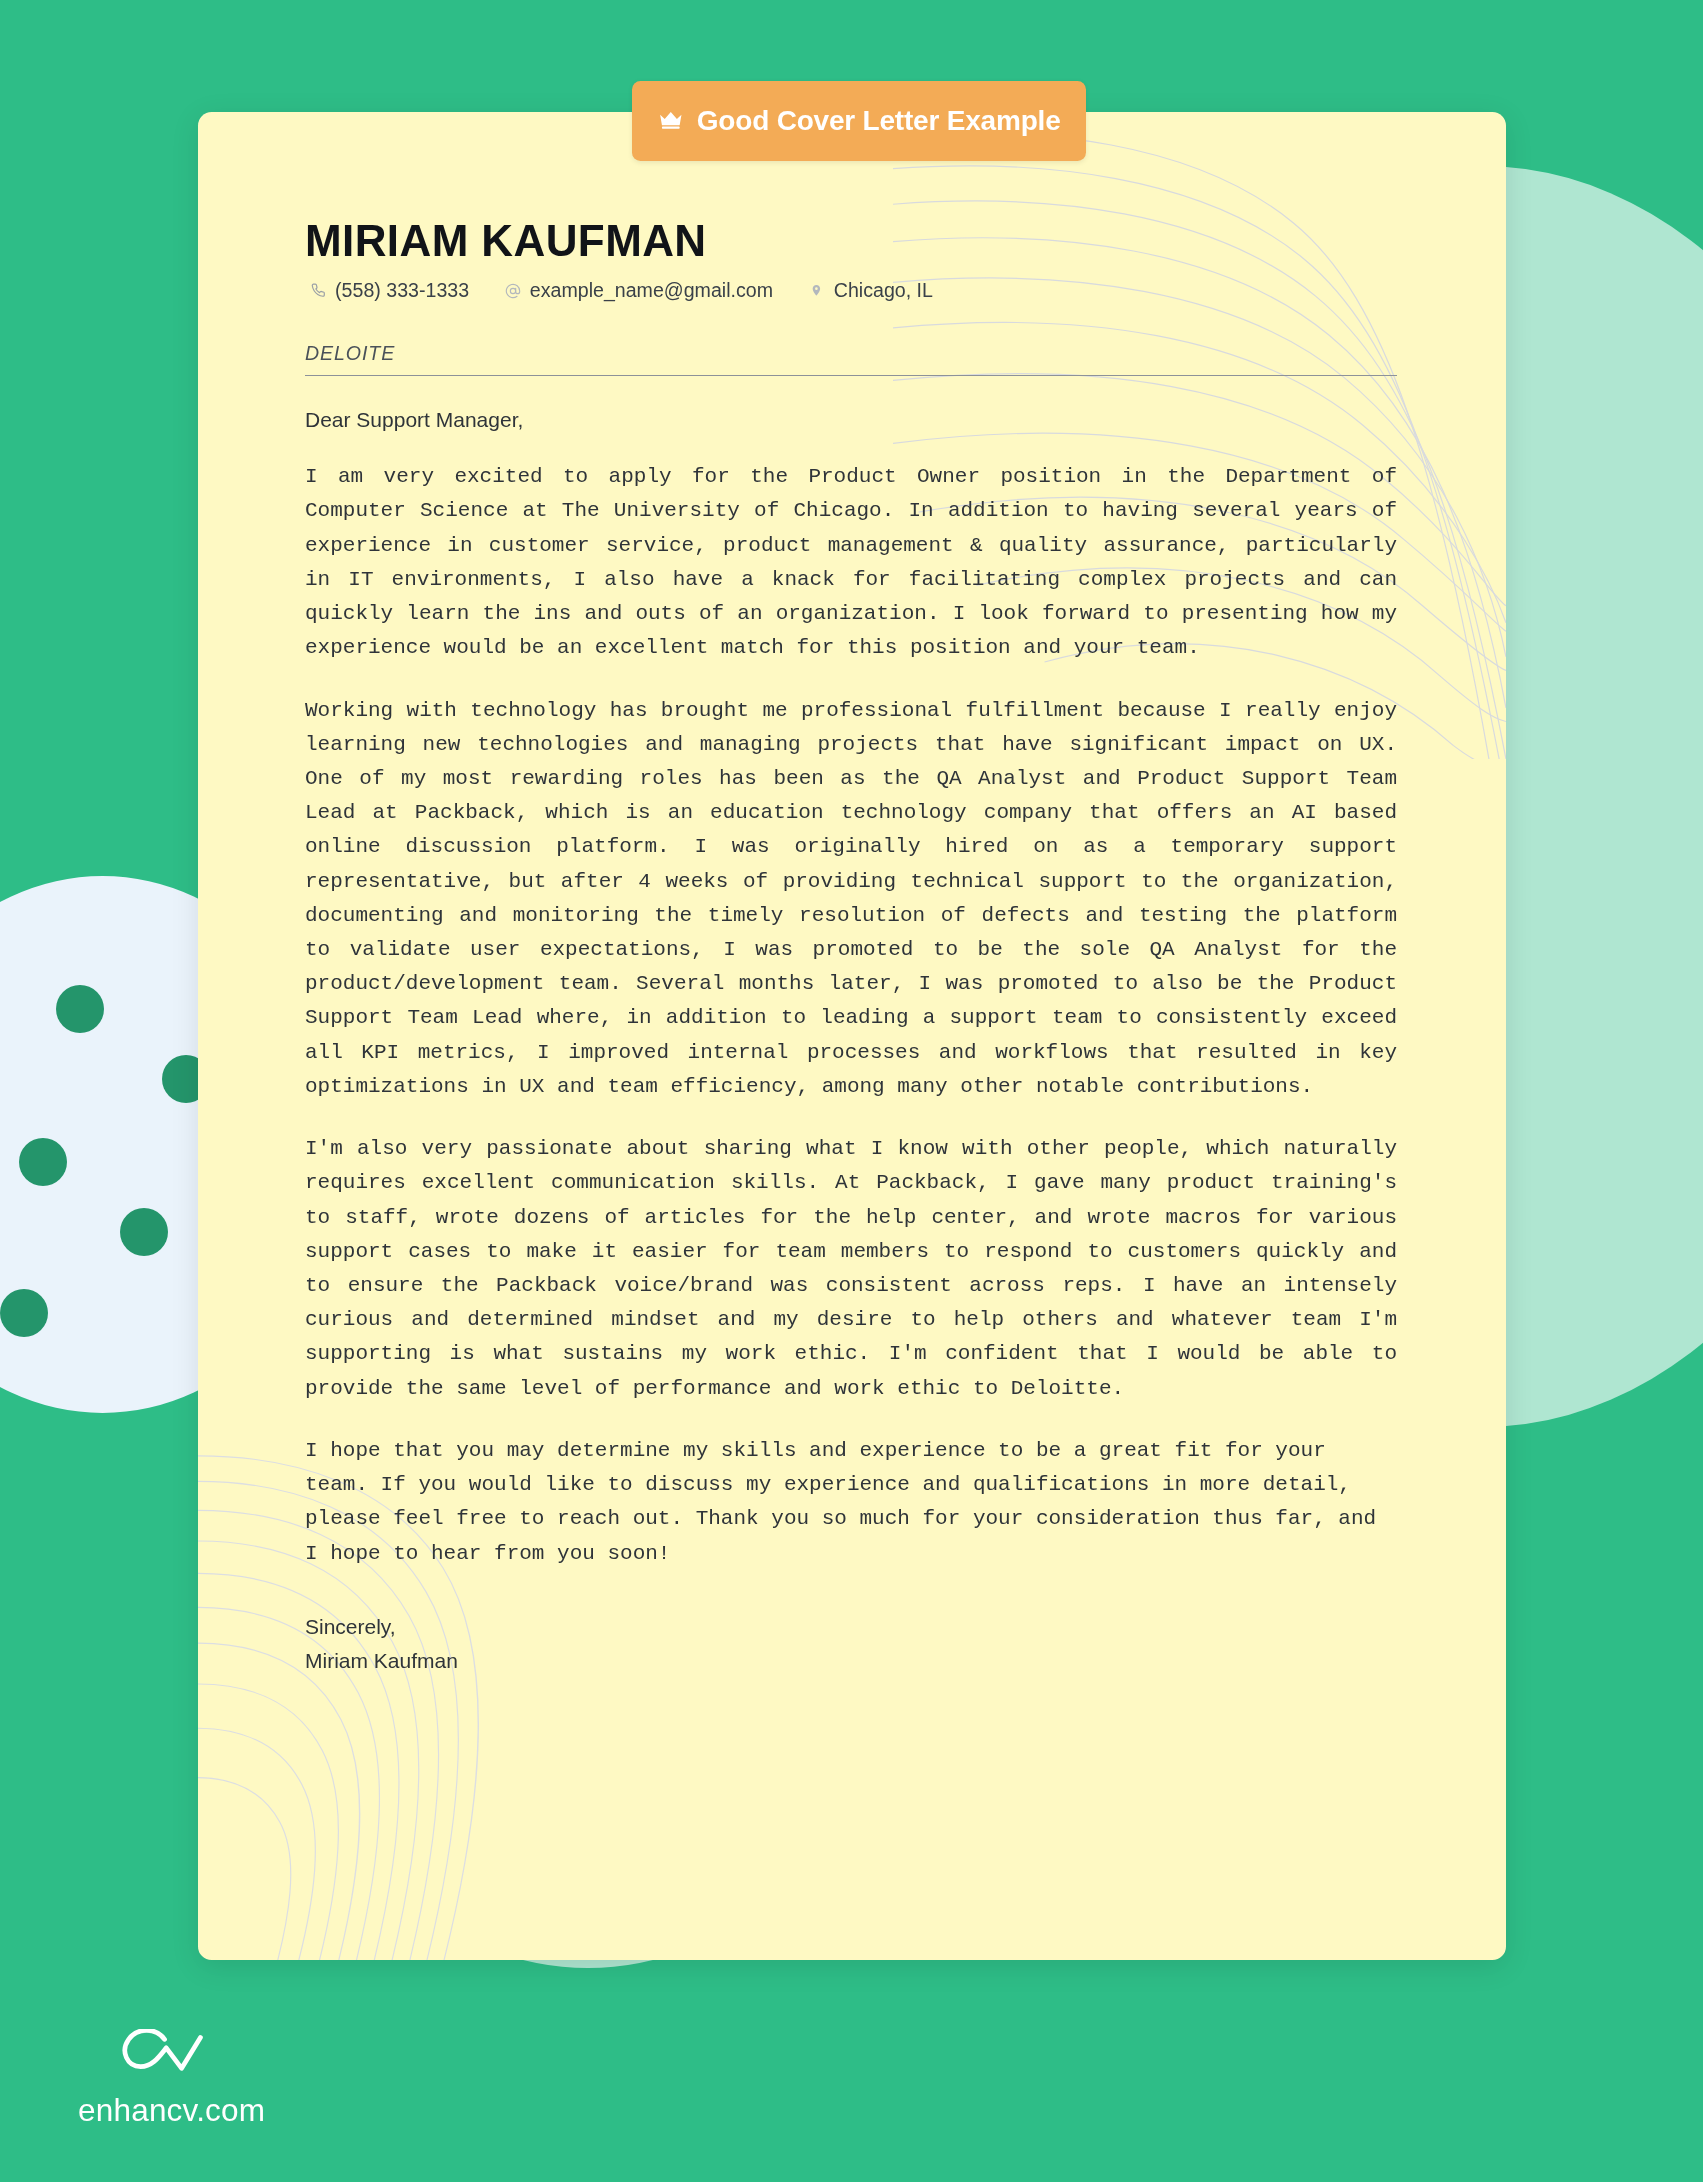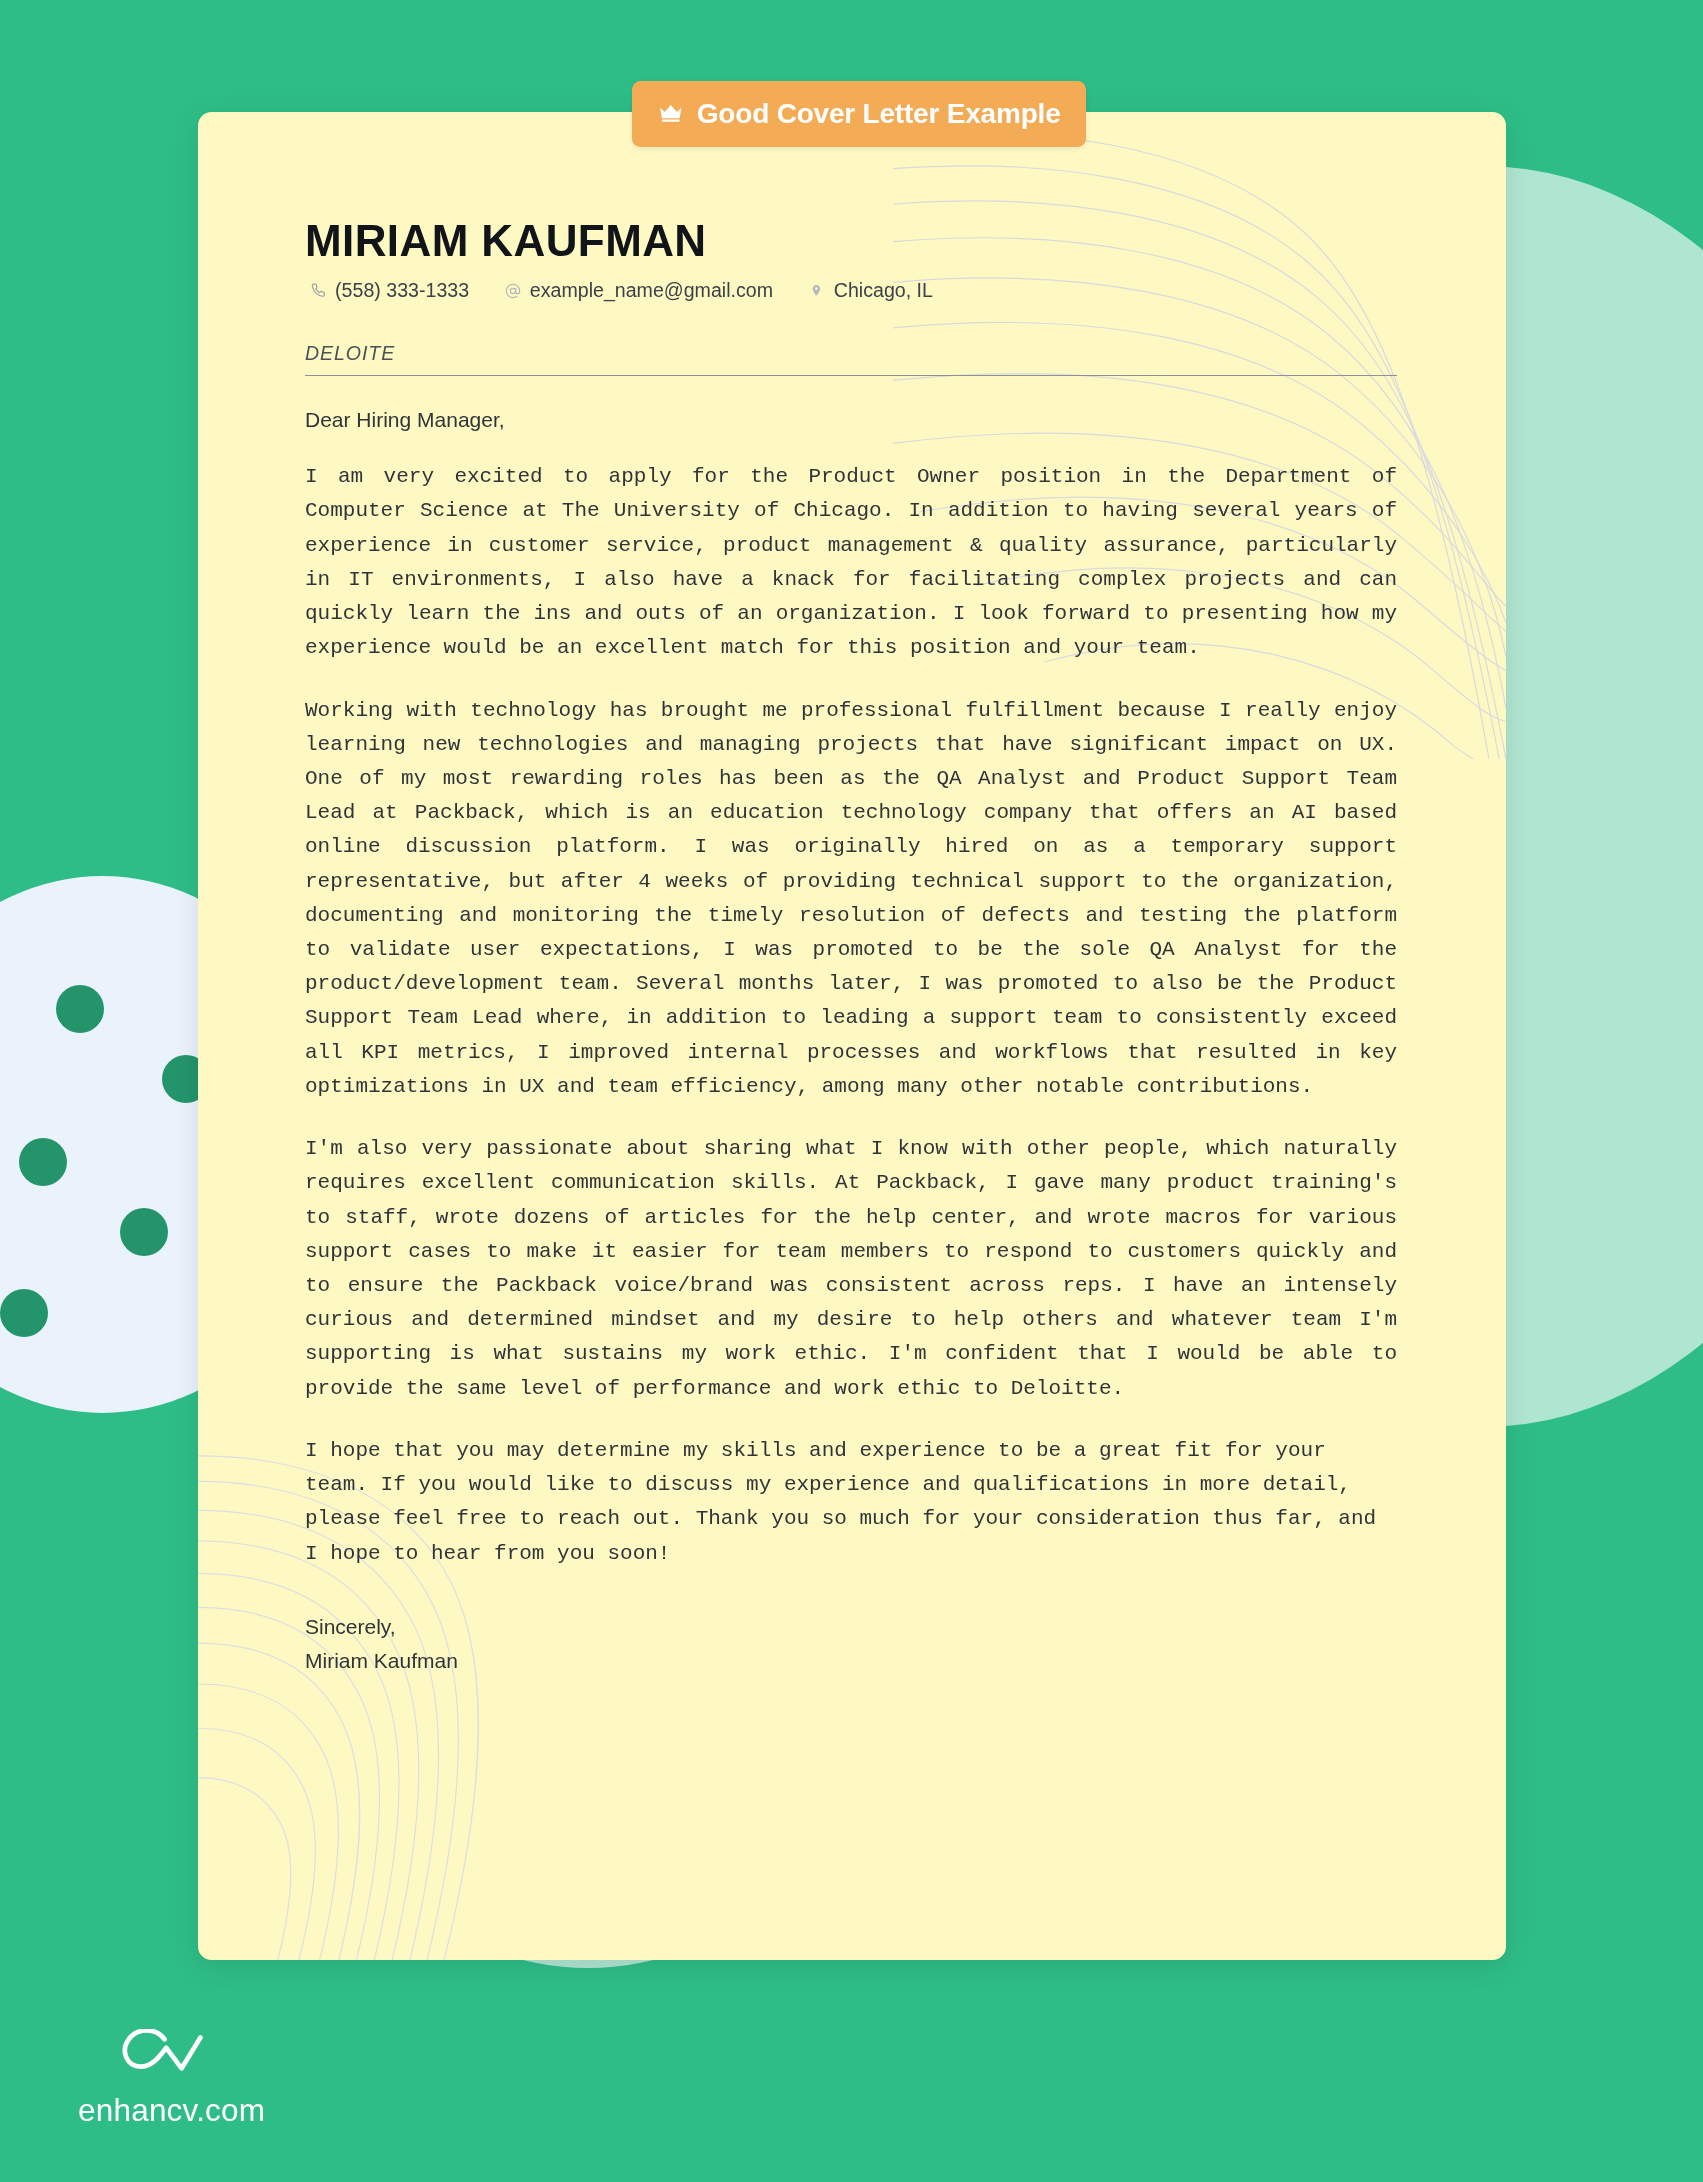--- a/index.html
+++ b/index.html
@@ -71,21 +71,21 @@
 
   .topo { position: absolute; pointer-events: none; }
   #topo-tr { right: 0; top: 0; width: 613px; height: 647px; }
   #topo-bl { left: 0; bottom: 0; width: 596px; height: 528px; }
 
   
   #badge {
     position: absolute;
     left: 632px;
     top: 81px;
-    height: 66px;
+    height: 80px;
     padding: 0 25.6px;
     display: flex;
     align-items: center;
     gap: 13.6px;
     background: #f3ab56;
     border-radius: 8.5px;
     z-index: 30;
     box-shadow: 0 1.7px 5.1px rgba(0,0,0,0.08);
   }
   #badge .badge-label {
@@ -267,21 +267,21 @@
           <span class="ci-text">Chicago, IL</span>
         </div>
 
       </div>
 
       <div id="company-block">
         <div id="company-name">DELOITE</div>
         <div id="company-rule"></div>
       </div>
 
-      <div id="salutation">Dear Hiring Manager,</div>
+      <div id="salutation">Dear Support Manager,</div>
 
       <p class="para">I am very excited to apply for the Product Owner position in the Department of Computer Science at The University of Chicago. In addition to having several years of experience in customer service, product management &amp; quality assurance, particularly in IT environments, I also have a knack for facilitating complex projects and can quickly learn the ins and outs of an organization. I look forward to presenting how my experience would be an excellent match for this position and your team.</p>
       <p class="para">Working with technology has brought me professional fulfillment because I really enjoy learning new technologies and managing projects that have significant impact on UX. One of my most rewarding roles has been as the QA Analyst and Product Support Team Lead at Packback, which is an education technology company that offers an AI based online discussion platform. I was originally hired on as a temporary support representative, but after 4 weeks of providing technical support to the organization, documenting and monitoring the timely resolution of defects and testing the platform to validate user expectations, I was promoted to be the sole QA Analyst for the product/development team. Several months later, I was promoted to also be the Product Support Team Lead where, in addition to leading a support team to consistently exceed all KPI metrics, I improved internal processes and workflows that resulted in key optimizations in UX and team efficiency, among many other notable contributions.</p>
       <p class="para">I'm also very passionate about sharing what I know with other people, which naturally requires excellent communication skills. At Packback, I gave many product training's to staff, wrote dozens of articles for the help center, and wrote macros for various support cases to make it easier for team members to respond to customers quickly and to ensure the Packback voice/brand was consistent across reps. I have an intensely curious and determined mindset and my desire to help others and whatever team I'm supporting is what sustains my work ethic. I'm confident that I would be able to provide the same level of performance and work ethic to Deloitte.</p>
       <p class="para">I hope that you may determine my skills and experience to be a great fit for your team. If you would like to discuss my experience and qualifications in more detail, please feel free to reach out. Thank you so much for your consideration thus far, and I hope to hear from you soon!</p>
 
       <div id="signoff">
         <div>Sincerely,</div>
         <div>Miriam Kaufman</div>
       </div>

